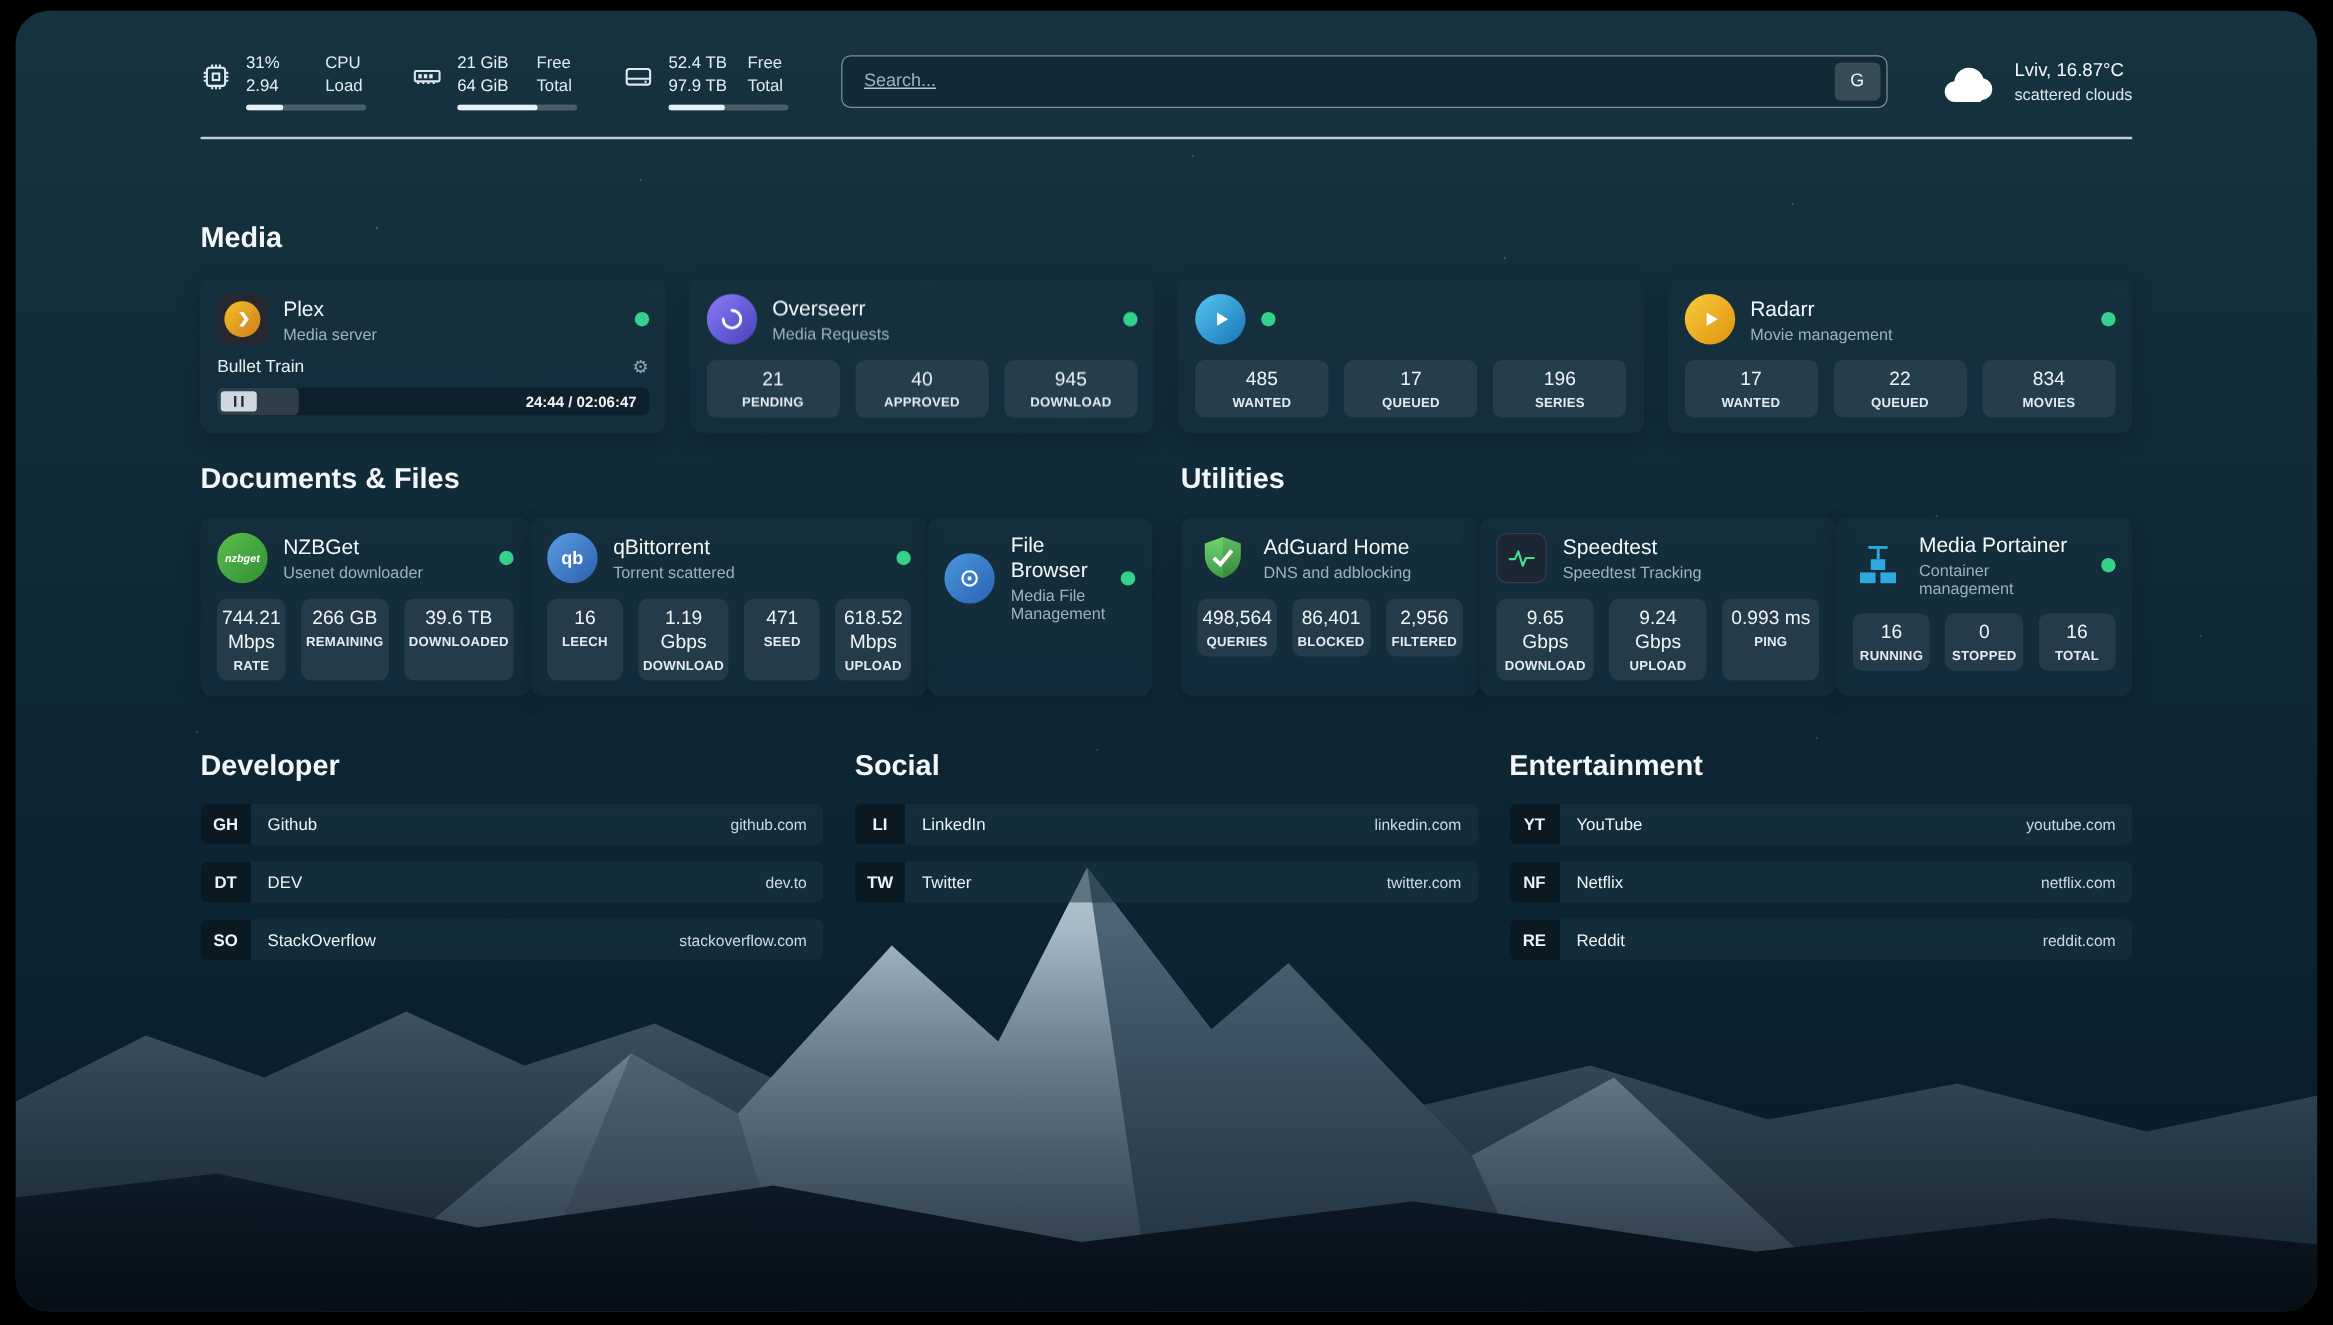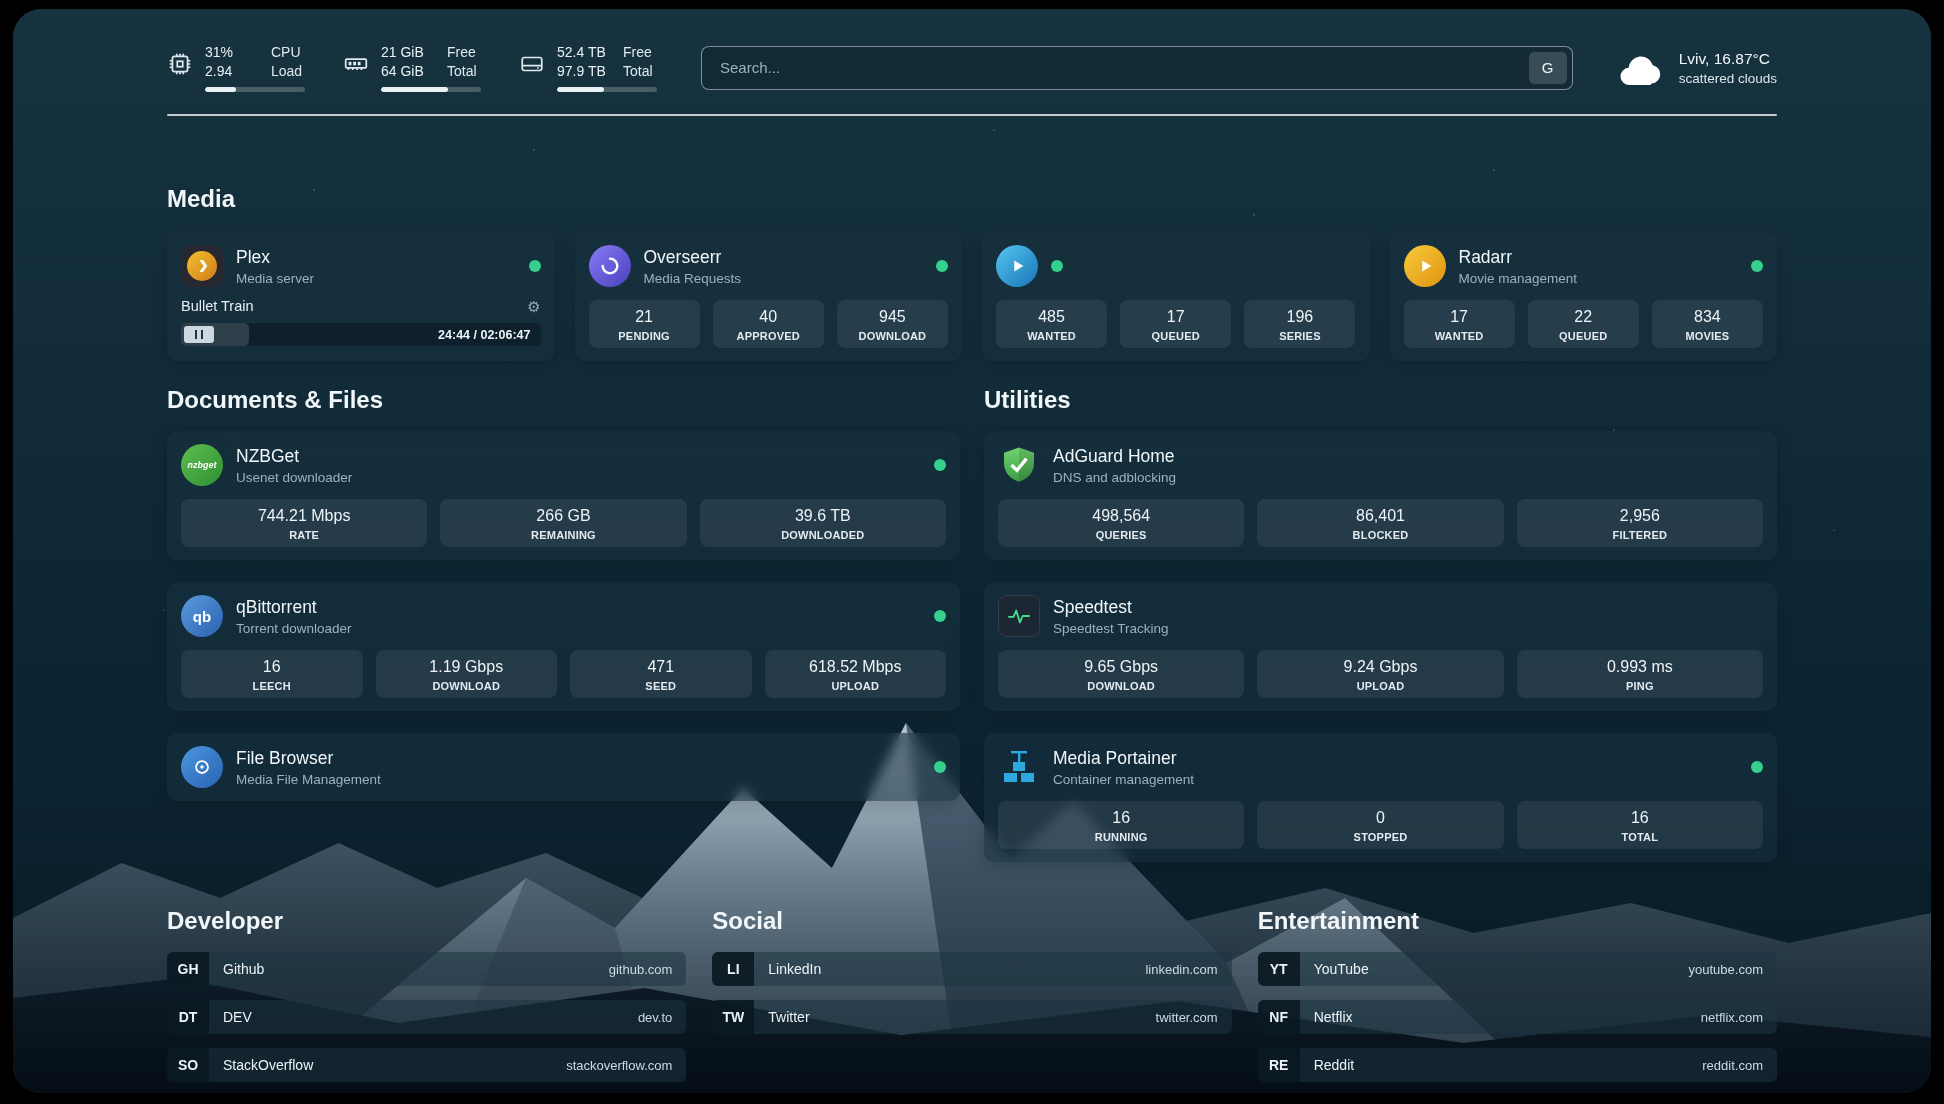--- a/index.html
+++ b/index.html
@@ -32,21 +32,21 @@
   .res-icon svg { width:100%; height:100%; }
   .res-row { display:flex; gap:14px; font-size:14px; line-height:19px; color:#eaf1f5; }
   .res-val { min-width:52px; }
   .res-label { color:#dfe8ee; }
   .res-bar { margin-top:6px; width:100px; height:5px; border-radius:3px; background:rgba(255,255,255,.22); overflow:hidden; }
   .res-fill { display:block; height:100%; background:#e9f0f4; border-radius:3px; }
 
   .search-wrap { flex:1; position:relative; }
   .search-input { width:100%; height:44px; border-radius:8px; border:1.5px solid rgba(215,228,236,.55);
                   background:rgba(12,30,42,.38); color:#e4ecf1; font-size:15px; padding:0 60px 0 18px;
-                  font-family:"Liberation Sans", sans-serif; outline:none; }
+                  font-family:"Liberation Sans", sans-serif; outline:none;text-decoration:underline; }
   .search-input::placeholder { color:#9db2bf; }
   .search-engine { position:absolute; top:6px; right:6px; bottom:6px; width:38px; border:none; border-radius:5px;
                    background:rgba(255,255,255,.16); color:#eef4f8; font-size:15px; display:flex;
                    align-items:center; justify-content:center; cursor:pointer; }
 
   .weather { display:flex; align-items:center; gap:14px; }
   .weather-icon { width:48px; height:36px; }
   .weather-icon svg { width:100%; height:100%; }
   .w-loc { font-size:15.5px; color:#f2f7fa; }
   .w-cond { font-size:13.5px; color:#dbe6ec; margin-top:3px; }
@@ -78,21 +78,21 @@
   .gear { font-size:15px; color:#93a7b4; cursor:pointer; line-height:1; }
   .player { position:relative; margin-top:9px; height:23px; border-radius:5px;
             background:rgba(10,24,34,.6); display:flex; align-items:center; overflow:hidden; }
   .player-fill { position:absolute; left:0; top:0; bottom:0; background:rgba(255,255,255,.14); border-radius:5px; }
   .pause-btn { position:relative; margin-left:3px; width:30px; height:17px; border:none; border-radius:3px;
                background:#cdd8e0; display:flex; align-items:center; justify-content:center; cursor:pointer; }
   .pause-glyph { width:8px; height:9px; border-left:2.5px solid #22313d; border-right:2.5px solid #22313d; }
   .player-time { position:absolute; right:10px; font-size:12.5px; font-weight:700; color:#eef4f7; }
 
   .cols2 { display:grid; grid-template-columns:1fr 1fr; gap:24px; margin-top:24px; }
-  .col-cards { display:flex; flex-direction:column; gap:22px; margin-top:16px; }
+  .col-cards { display:flex; flex-direction:row; margin-top:16px; }
 
   
   .cols3 { display:grid; grid-template-columns:1fr 1fr 1fr; gap:26px; margin-top:44px; }
   .bm-list { display:flex; flex-direction:column; gap:14px; margin-top:16px; }
   .bm-row { display:flex; align-items:stretch; height:34px; border-radius:6px; overflow:hidden;
             background:rgba(27,52,66,.55); cursor:pointer; }
   .bm-abbr { width:42px; background:rgba(9,22,32,.85); color:#ecf2f6; display:flex; align-items:center;
              justify-content:center; font-size:14px; font-weight:600; }
   .bm-name { flex:1; display:flex; align-items:center; padding:0 14px; font-size:14px; color:#eef3f6; }
   .bm-url { display:flex; align-items:center; padding:10px 14px; font-size:13px; color:#ccdae3; }
@@ -391,21 +391,21 @@
             </div>
           </div>
 
           <div class="card">
             <div class="svc-head">
               <span class="svc-icon icon-circle icon-qbittorrent">
                 <span class="icon-text-md">qb</span>
               </span>
               <div class="svc-titles">
                 <div class="svc-title">qBittorrent</div>
-                <div class="svc-sub">Torrent downloader</div>
+                <div class="svc-sub">Torrent scattered</div>
               </div>
               <span class="status-dot" data-online="true"></span>
             </div>
             <div class="stats">
               <div class="stat">
                   <div class="stat-value">16</div>
                   <div class="stat-label">LEECH</div>
                 </div>
               <div class="stat">
                   <div class="stat-value">1.19 Gbps</div>

